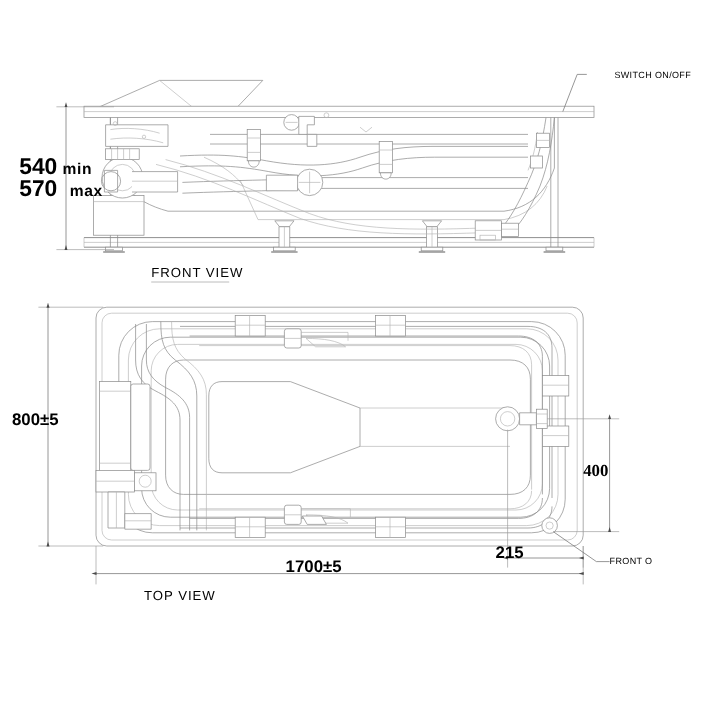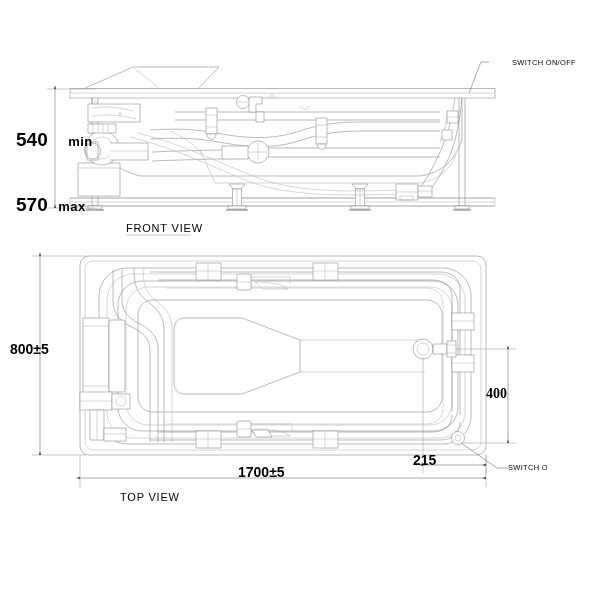--- a/index.html
+++ b/index.html
@@ -355,36 +355,36 @@
       </g>
 
       <g>
         <path class="leader" d="M 461,443 L 497,468 L 508,468"></path>
       </g>
     </g>
   </svg>
 
   <div style="position:absolute; left:16px; top:131px; line-height:18px; white-space:nowrap;">
     <span class="t-dim-big">540</span>
-    <span class="t-dim-small" style="margin-left:16px;">min</span>
+    <span class="t-dim-small" style="margin-left:0;">min</span>
   </div>
-  <div style="position:absolute; left:16px; top:149px; line-height:18px; white-space:nowrap;margin-top:47px;">
+  <div style="position:absolute; left:16px; top:149px; line-height:18px; white-space:nowrap;">
     <span class="t-dim-big">570</span>
     <span class="t-dim-small" style="margin-left:6px;">max</span>
   </div>
 
   <div class="t-note" style="position:absolute; left:512px; top:58px; white-space:nowrap;">SWITCH ON/OFF</div>
 
   <div class="t-view" style="position:absolute; left:126px; top:222px; white-space:nowrap;">FRONT VIEW</div>
 
   <div class="t-dim" style="position:absolute; left:10px; top:341px; white-space:nowrap;">800±5</div>
 
   <div class="t-dim" style="position:absolute; left:238px; top:464px; white-space:nowrap;">1700±5</div>
 
   <div class="t-dim" style="position:absolute; left:486px; top:386px; white-space:nowrap;font-family:Liberation Serif, serif;">400</div>
 
   <div class="t-dim" style="position:absolute; left:413px; top:452px; white-space:nowrap;">215</div>
 
-  <div class="t-note" style="position:absolute; left:508px; top:463px; white-space:nowrap;">SWITCH O</div>
+  <div class="t-note" style="position:absolute; left:508px; top:463px; white-space:nowrap;">FRONT O</div>
 
   <div class="t-view" style="position:absolute; left:120px; top:491px; white-space:nowrap;">TOP VIEW</div>
 
 </div>
 
 </body></html>

